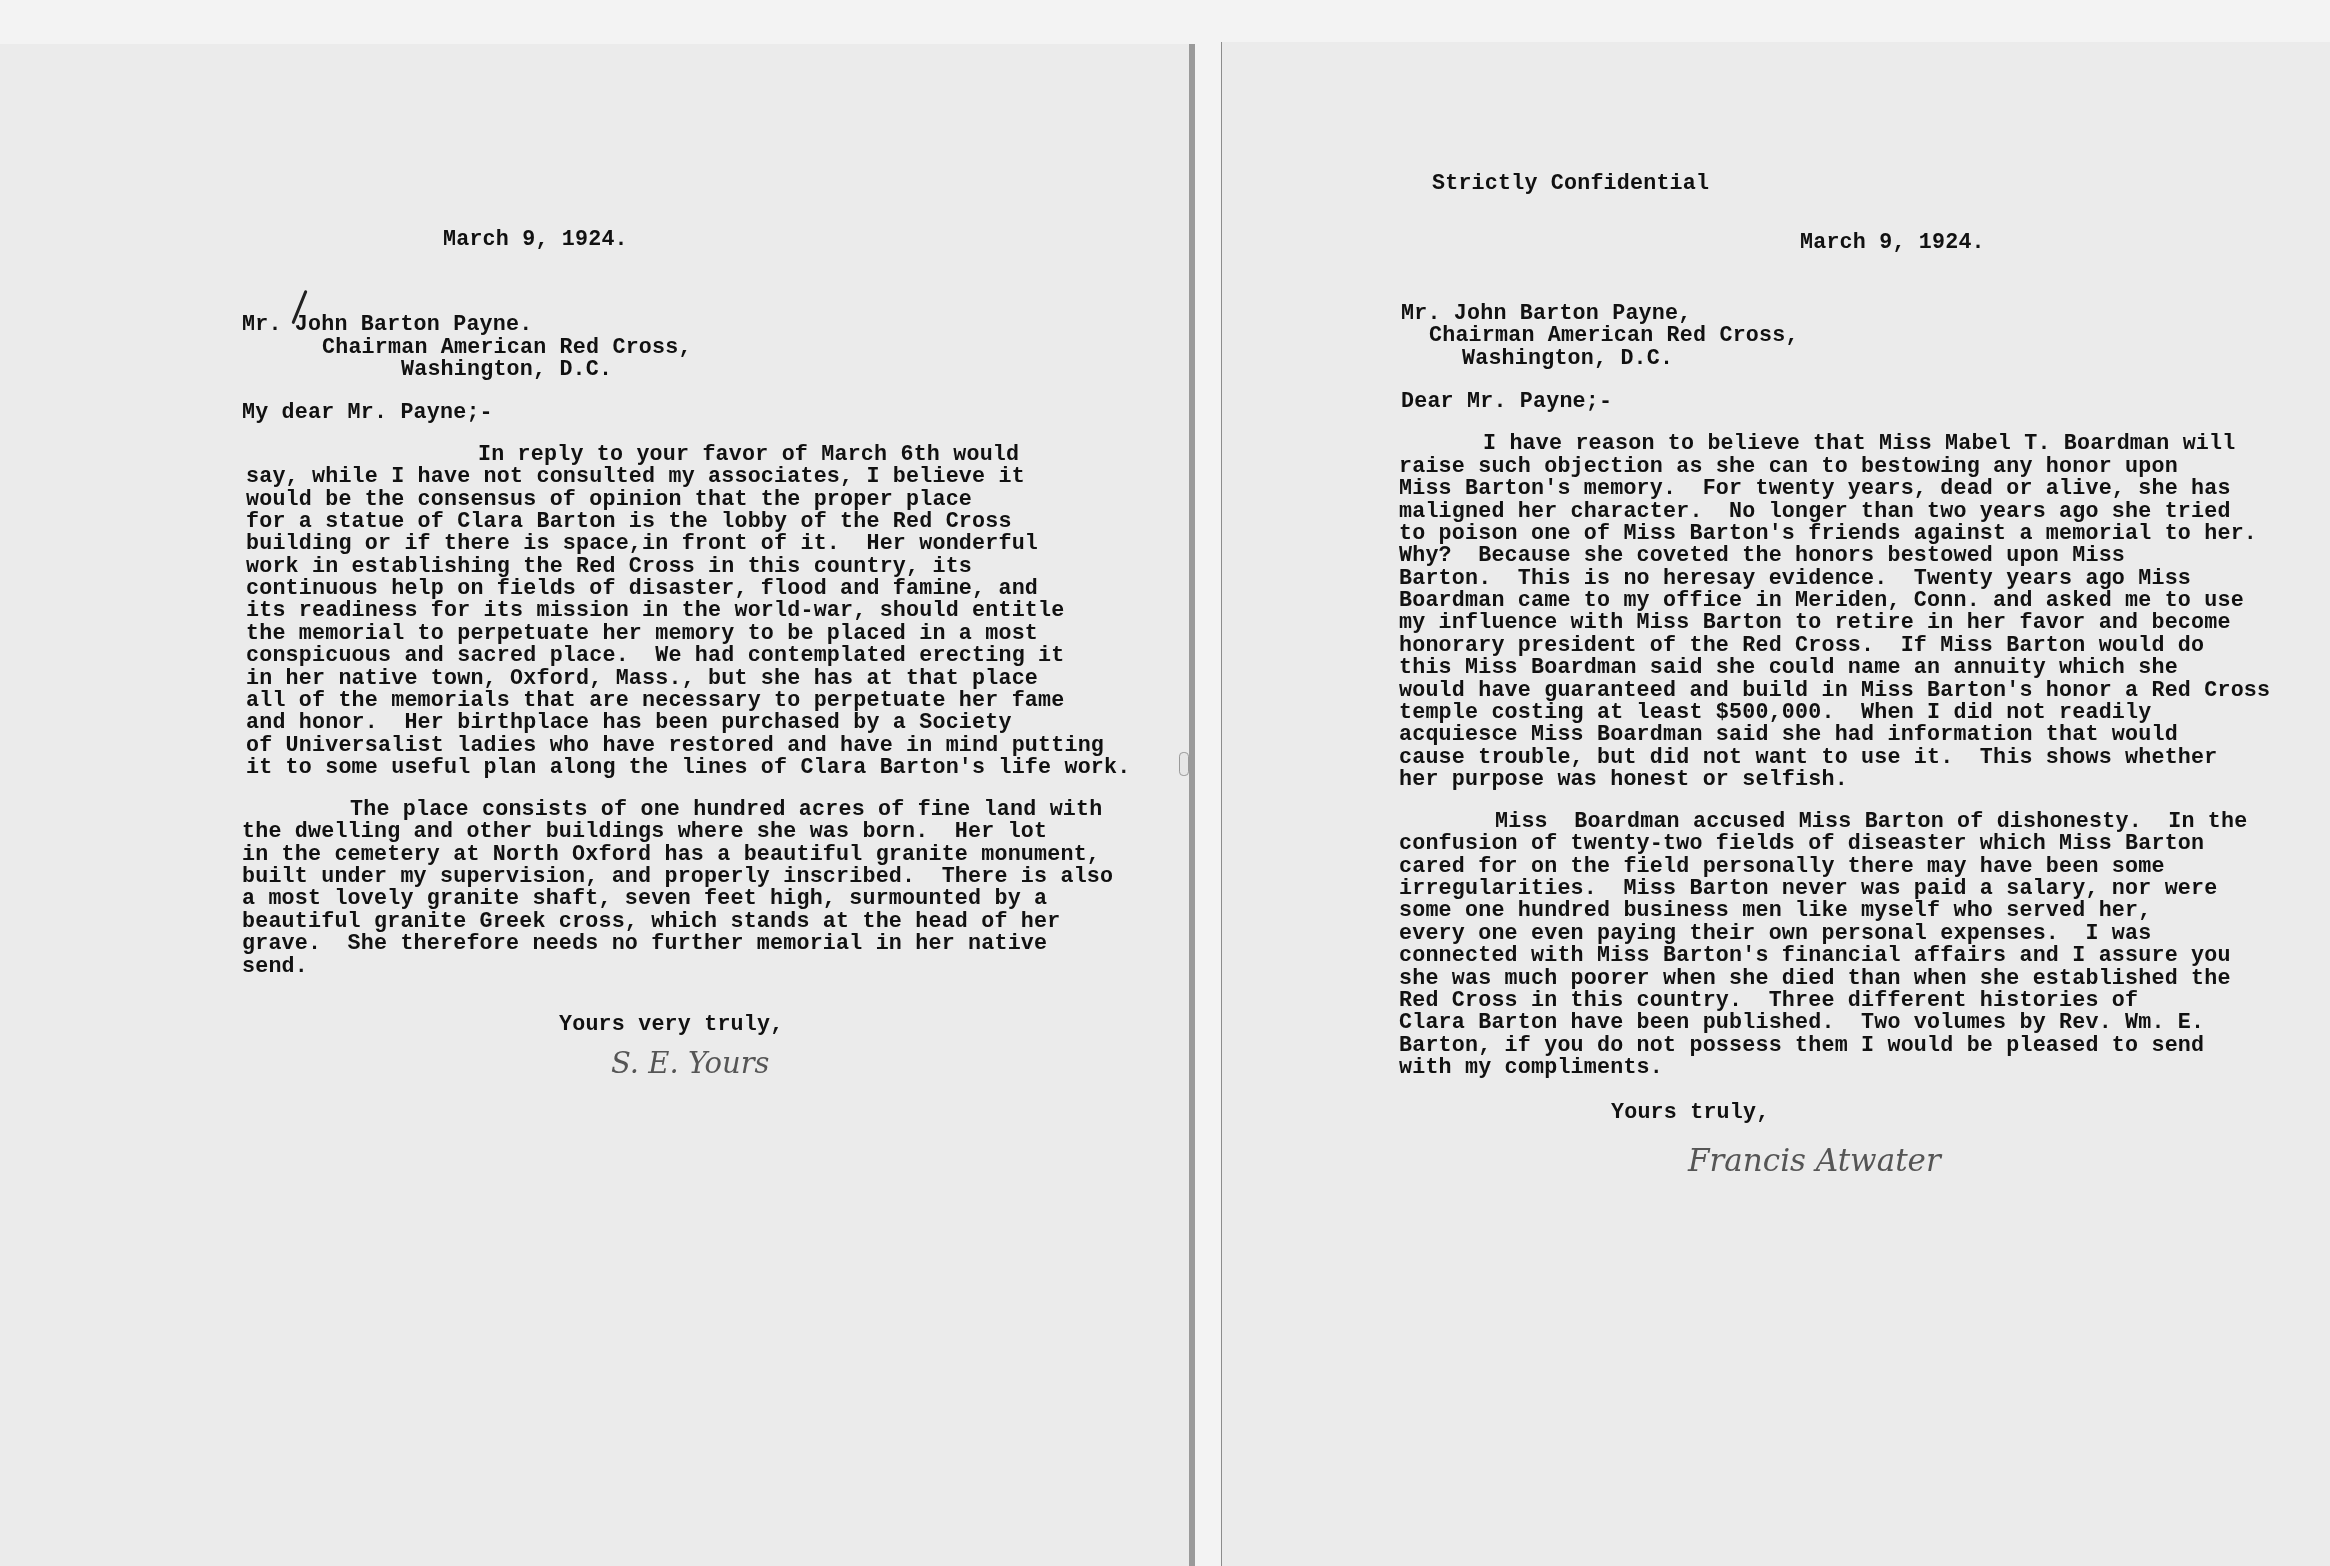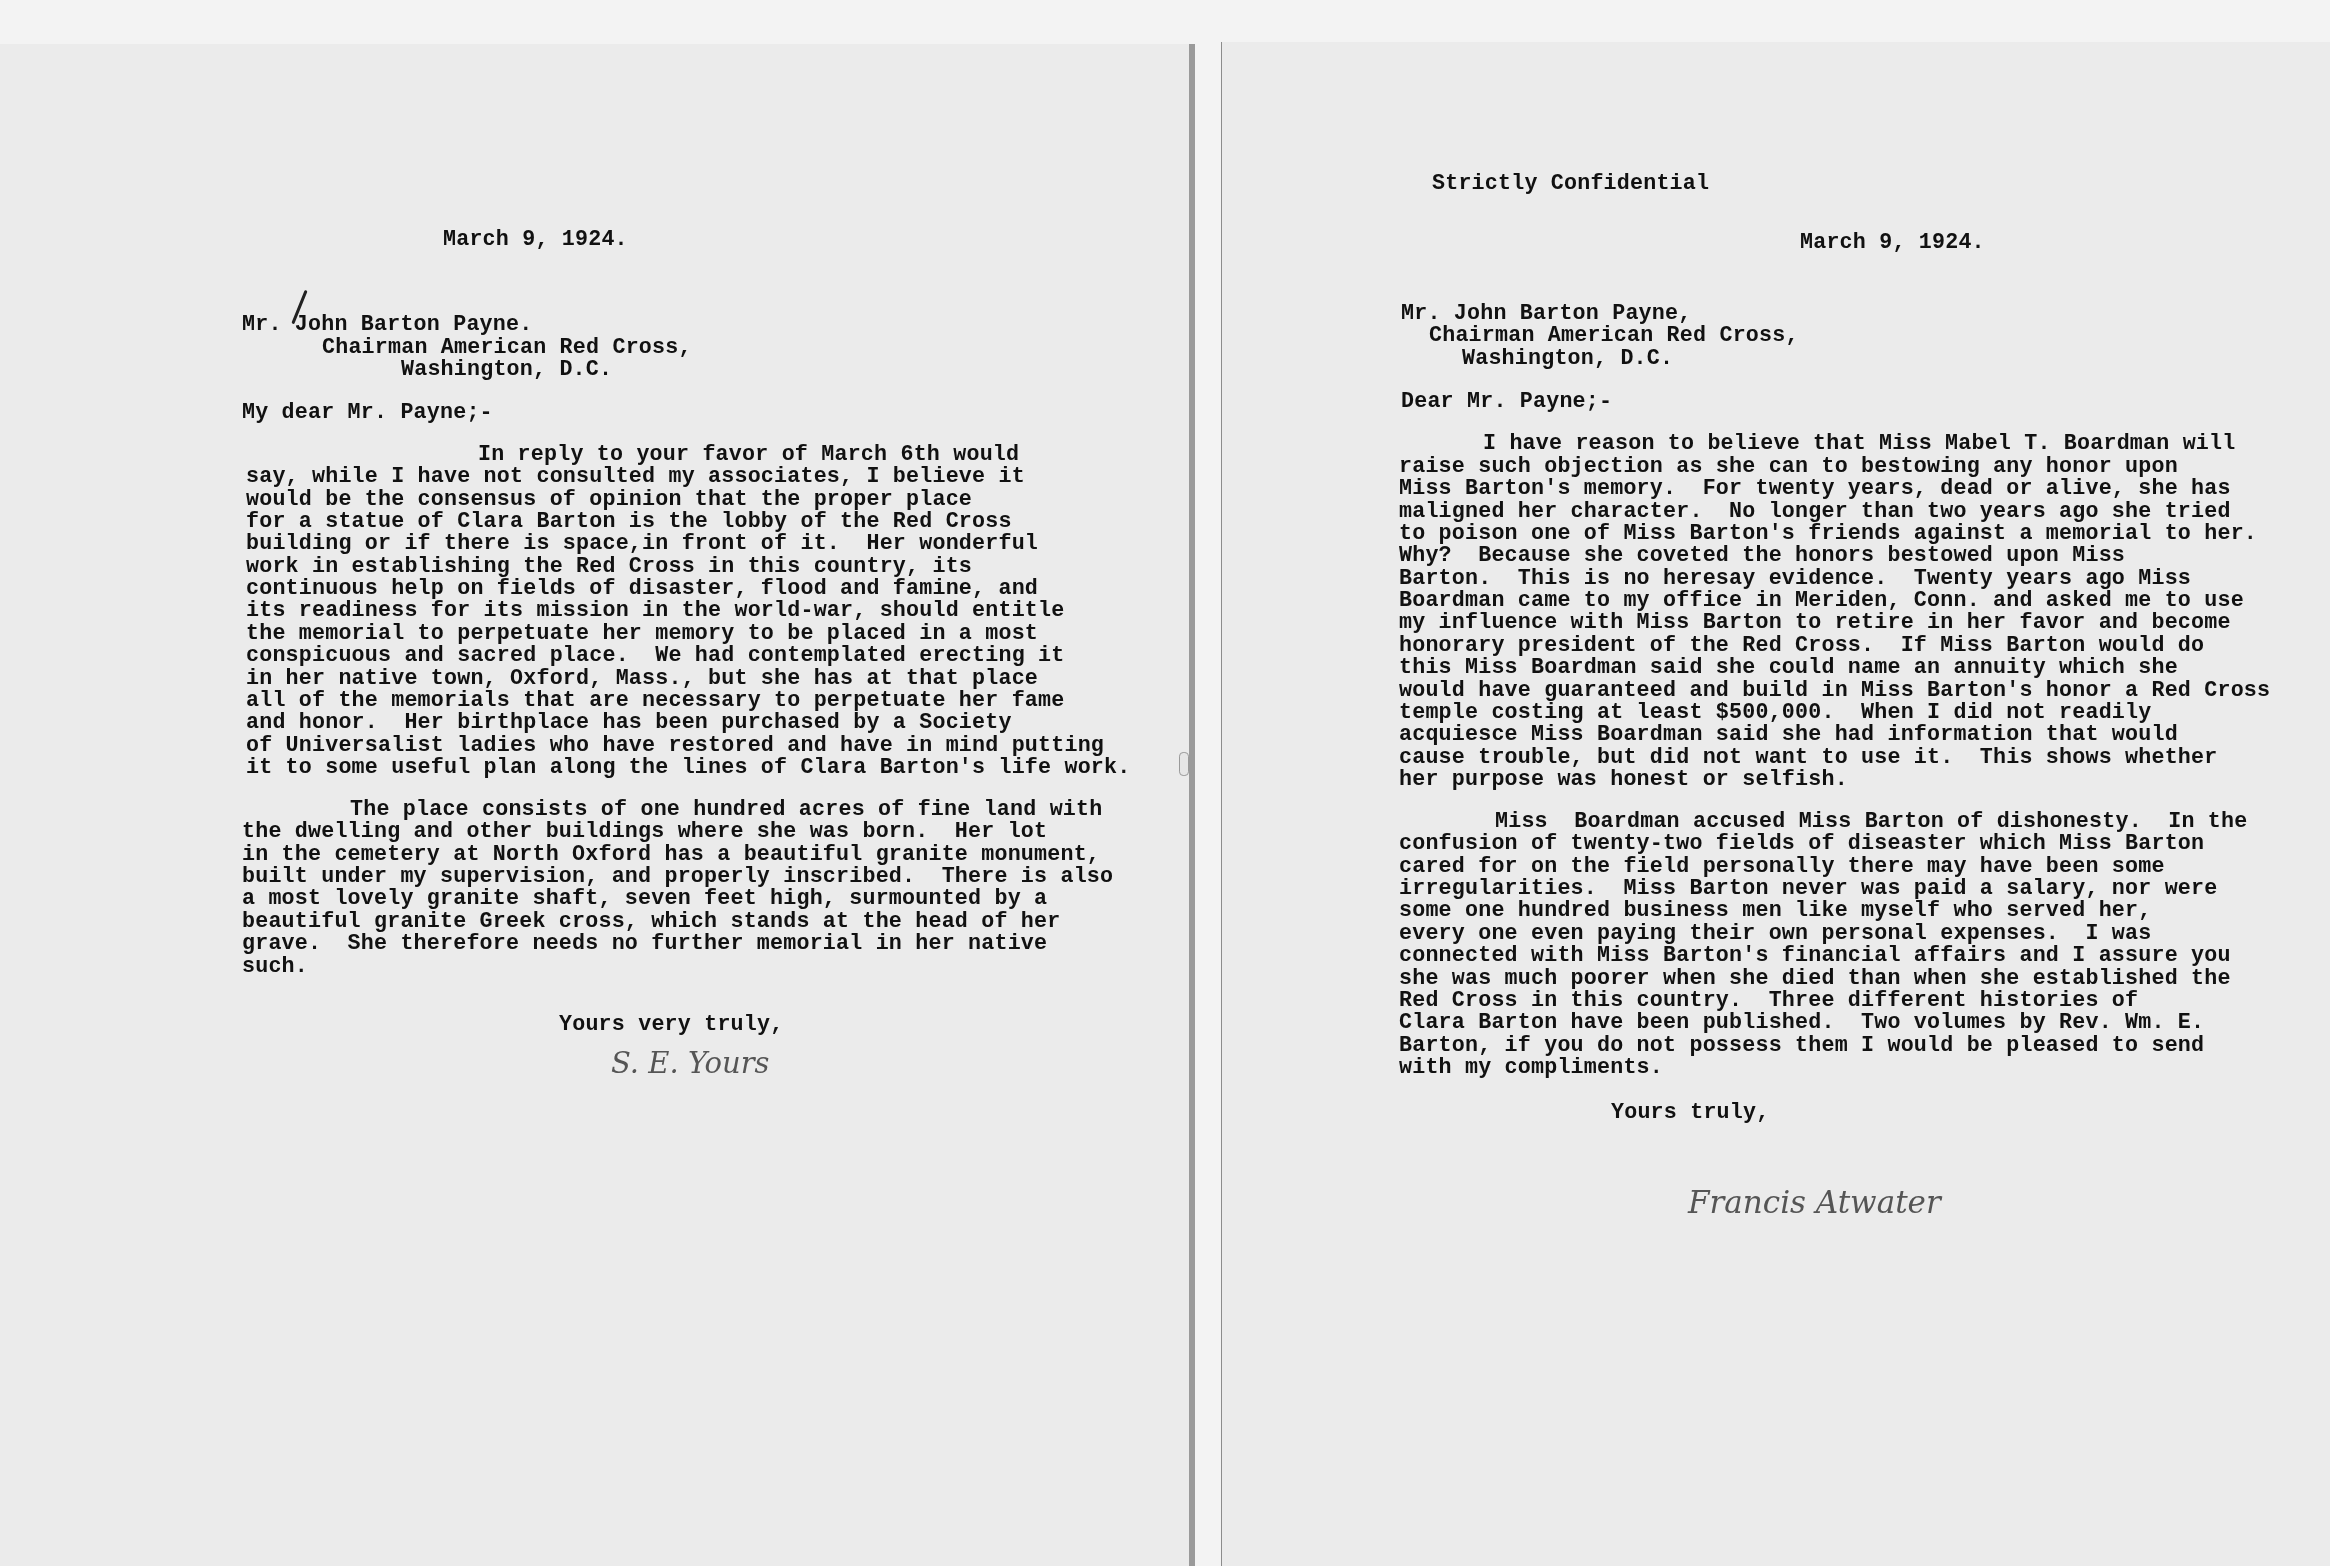--- a/index.html
+++ b/index.html
@@ -83,21 +83,21 @@
   </div>
 
   <div>
     <div class="line" style="left:350px;top:755px;">The place consists of one hundred acres of fine land with</div>
     <div class="line" style="left:242px;top:777px;">the dwelling and other buildings where she was born.  Her lot</div>
     <div class="line" style="left:242px;top:800px;">in the cemetery at North Oxford has a beautiful granite monument,</div>
     <div class="line" style="left:242px;top:822px;">built under my supervision, and properly inscribed.  There is also</div>
     <div class="line" style="left:242px;top:844px;">a most lovely granite shaft, seven feet high, surmounted by a</div>
     <div class="line" style="left:242px;top:867px;">beautiful granite Greek cross, which stands at the head of her</div>
     <div class="line" style="left:242px;top:889px;">grave.  She therefore needs no further memorial in her native</div>
-    <div class="line" style="left:242px;top:912px;">such.</div>
+    <div class="line" style="left:242px;top:912px;">send.</div>
   </div>
 
   <div class="line" style="left:559px;top:970px;">Yours very truly,</div>
   <div class="sig" style="left:611px;top:1002px;font-size:29px;">S. E. Yours</div>
 
   <div class="punch" style="left:1179px;top:708px;"></div>
 </div>
 
 <div class="page" id="page-right">
   <div class="line" style="left:210px;top:131px;">Strictly Confidential</div>
@@ -137,15 +137,15 @@
     <div class="line" style="left:177px;top:881px;">every one even paying their own personal expenses.  I was</div>
     <div class="line" style="left:177px;top:903px;">connected with Miss Barton's financial affairs and I assure you</div>
     <div class="line" style="left:177px;top:926px;">she was much poorer when she died than when she established the</div>
     <div class="line" style="left:177px;top:948px;">Red Cross in this country.  Three different histories of</div>
     <div class="line" style="left:177px;top:970px;">Clara Barton have been published.  Two volumes by Rev. Wm. E.</div>
     <div class="line" style="left:177px;top:993px;">Barton, if you do not possess them I would be pleased to send</div>
     <div class="line" style="left:177px;top:1015px;">with my compliments.</div>
   </div>
 
   <div class="line" style="left:389px;top:1060px;">Yours truly,</div>
-  <div class="sig" style="left:466px;top:1142px;font-size:31px;">Francis Atwater</div>
+  <div class="sig" style="left:466px;top:1100px;font-size:31px;">Francis Atwater</div>
 </div>
 
 
 </body></html>

